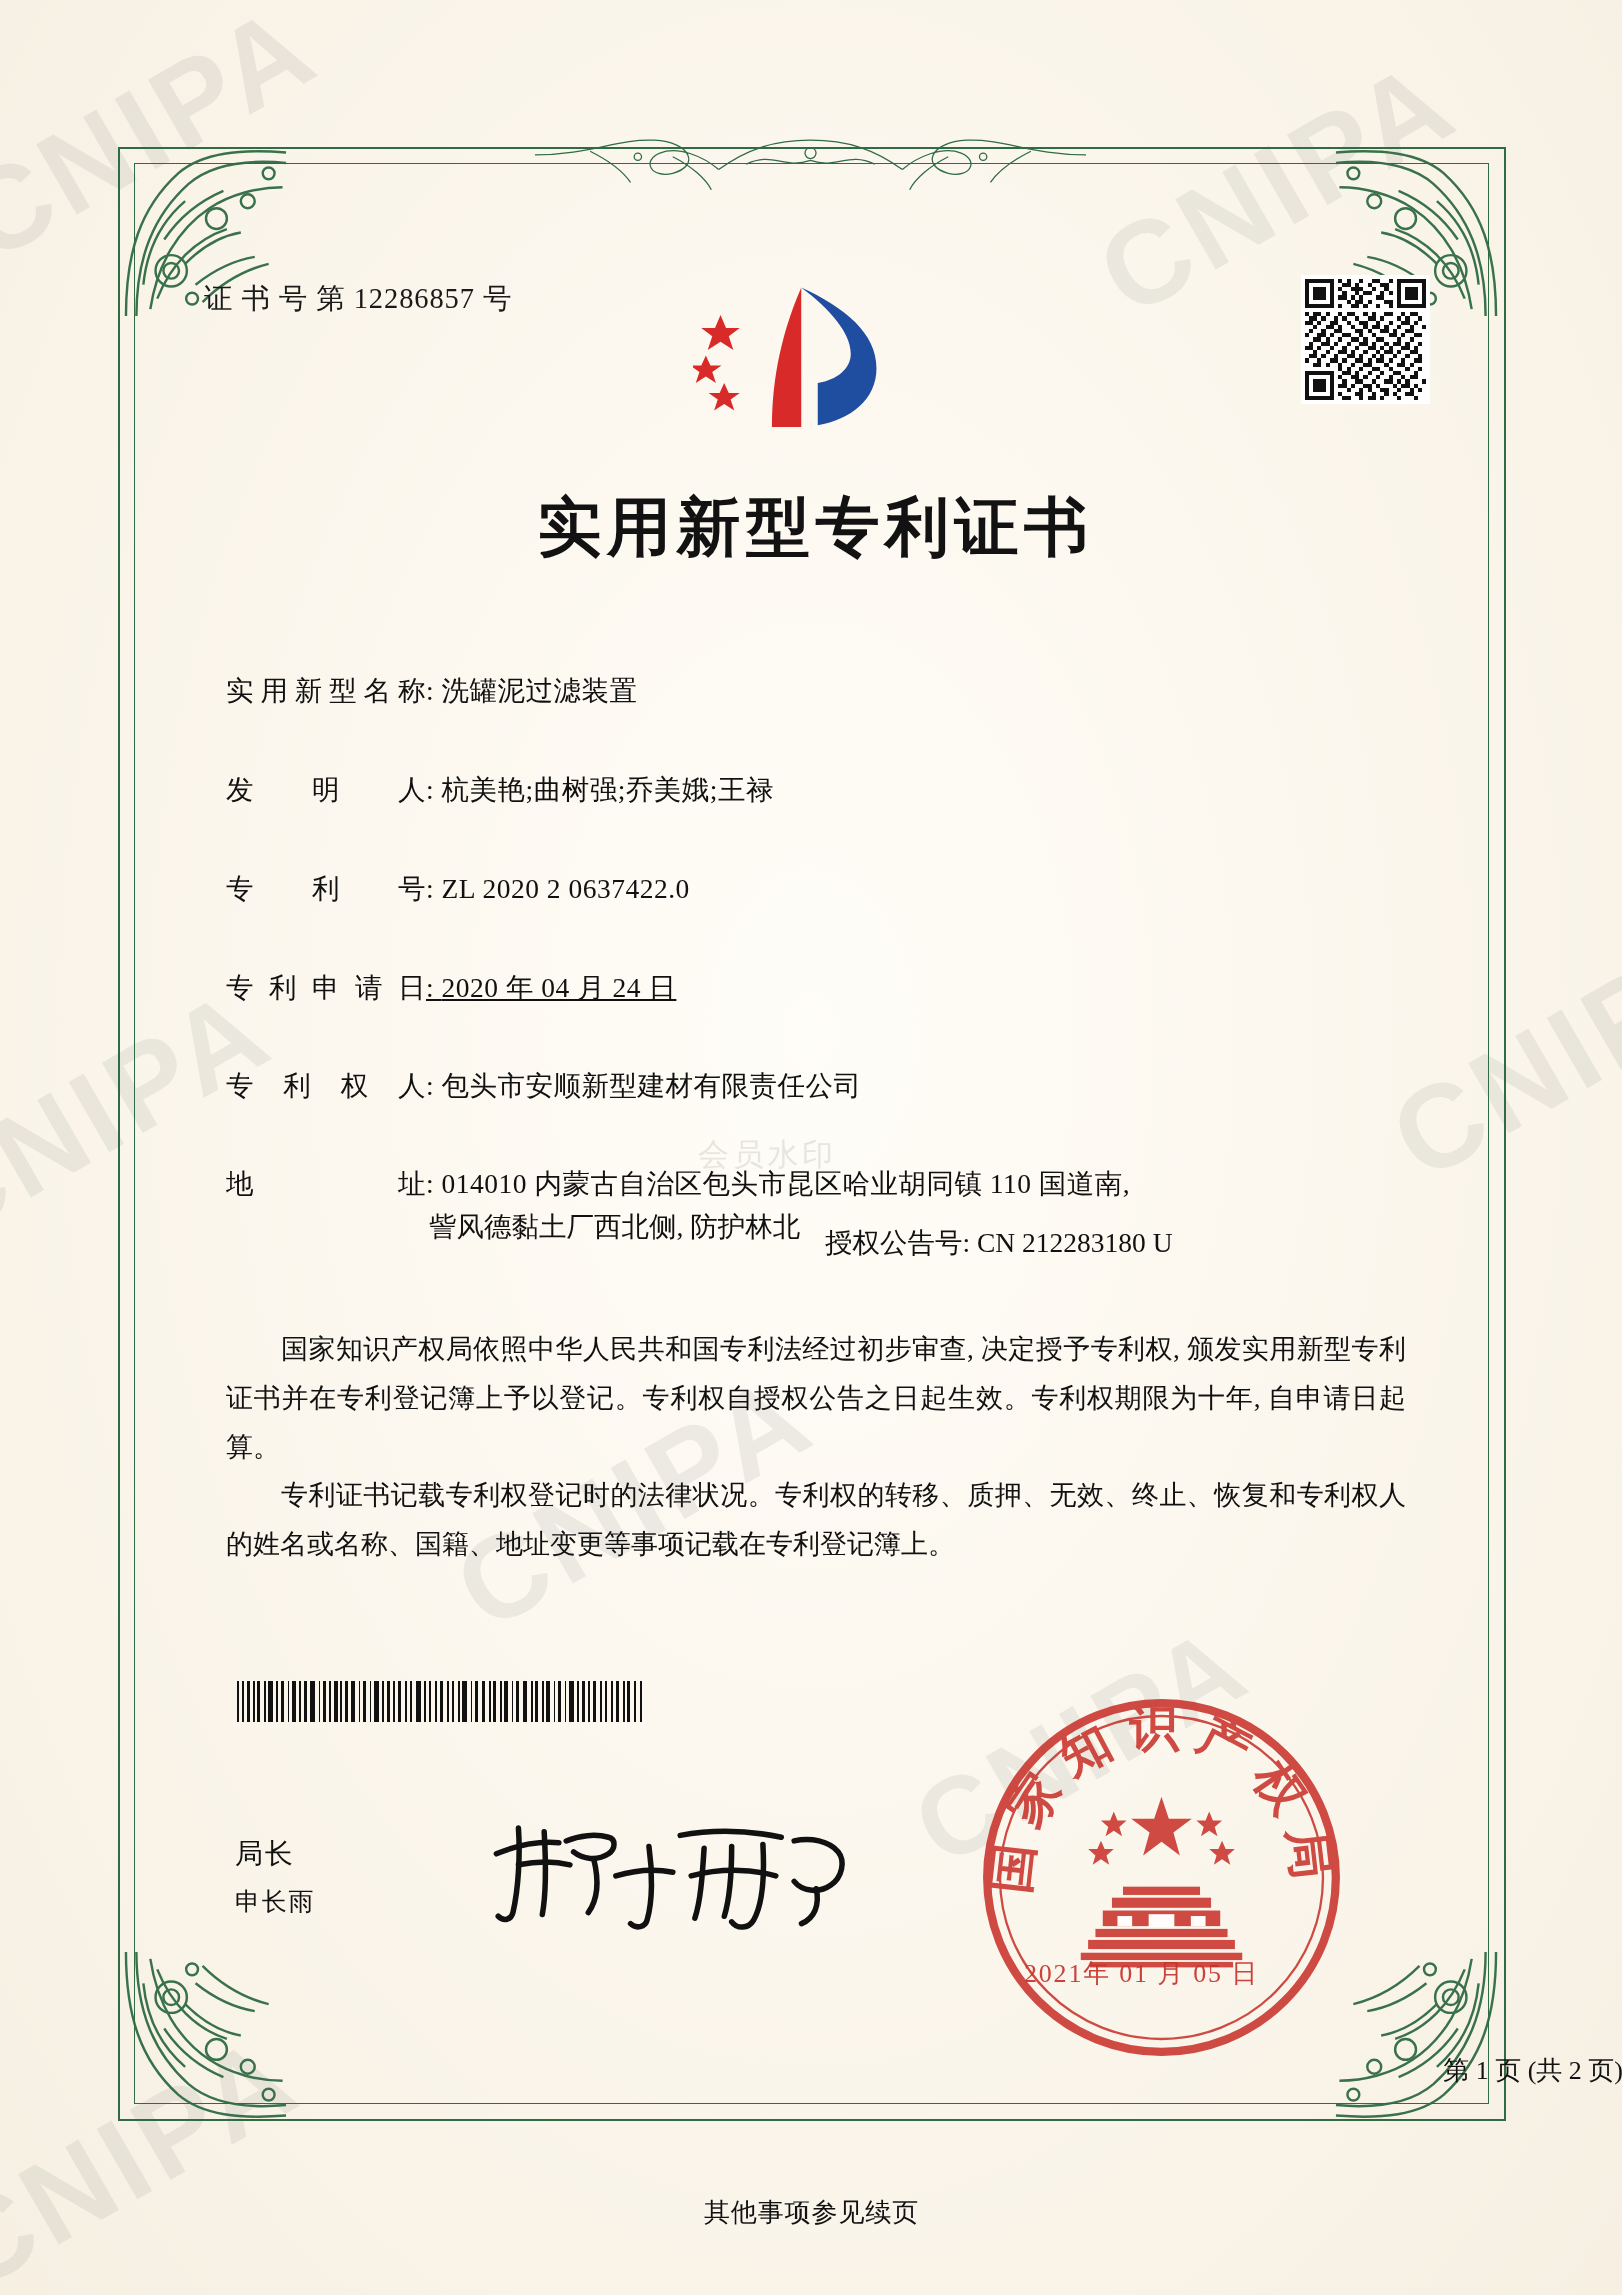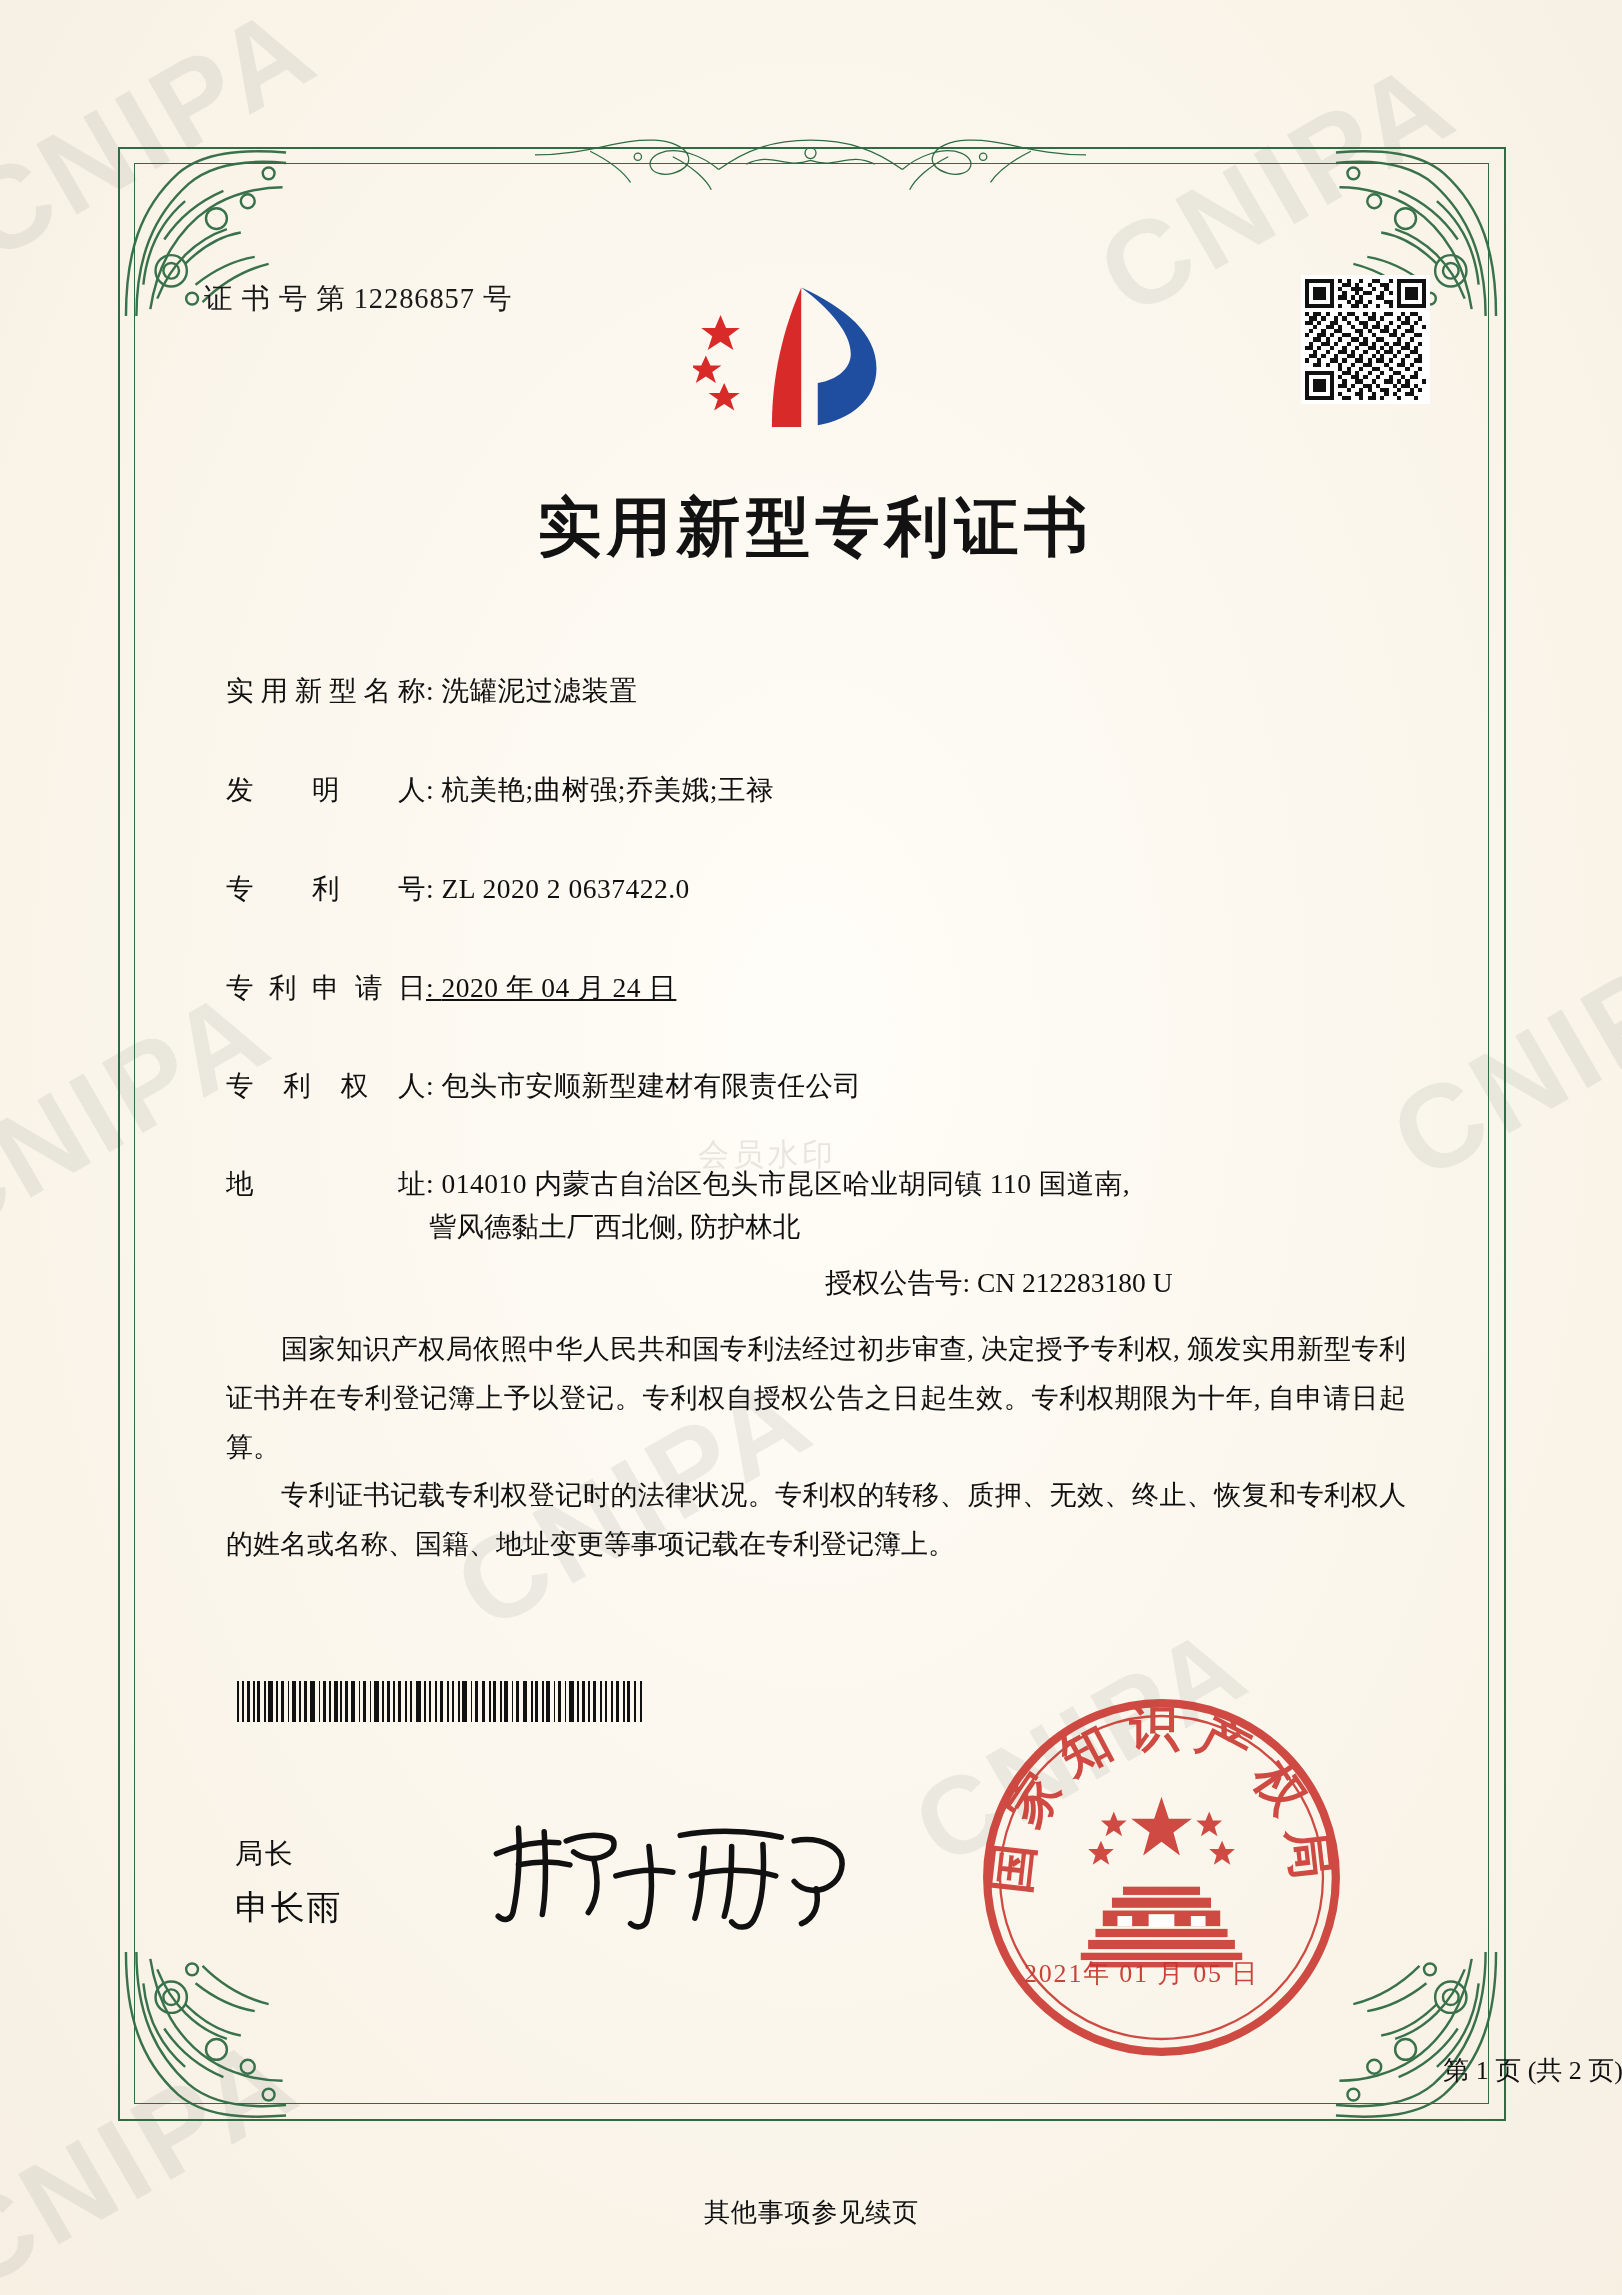--- a/index.html
+++ b/index.html
@@ -142,21 +142,21 @@
     position: absolute;
     left: 429px;
     top: 1209px;
     font-size: 27.5px;
     color: #111;
     white-space: nowrap;
   }
   #f-pubday { top: 1265px; }
   #f-pubno {
     position: absolute;
-    left: 825px; top: 1265px;
+    left: 825px; top: 1225px;
     font-size: 27.5px; color: #111; white-space: nowrap; text-align: center;
   }
 
   
   .para {
     position: absolute;
     left: 226px;
     width: 1180px;
     font-size: 27px;
     line-height: 49px;
@@ -176,21 +176,21 @@
 
   
   #sig-label {
     position: absolute;
     left: 235px; top: 1835px;
     font-size: 28px; color: #111; letter-spacing: 1.8px; font-family: Liberation Mono, monospace;
   }
   #sig-name {
     position: absolute;
     left: 235px; top: 1885px;
-    font-size: 34px; color: #111; letter-spacing: 1.8px;
+    font-size: 25px; color: #111; letter-spacing: 1.8px;
   }
   #sig-script {
     position: absolute;
     left: 478px; top: 1804px;
     width: 386px; height: 129px;
   }
 
   
   #seal {
     position: absolute;

